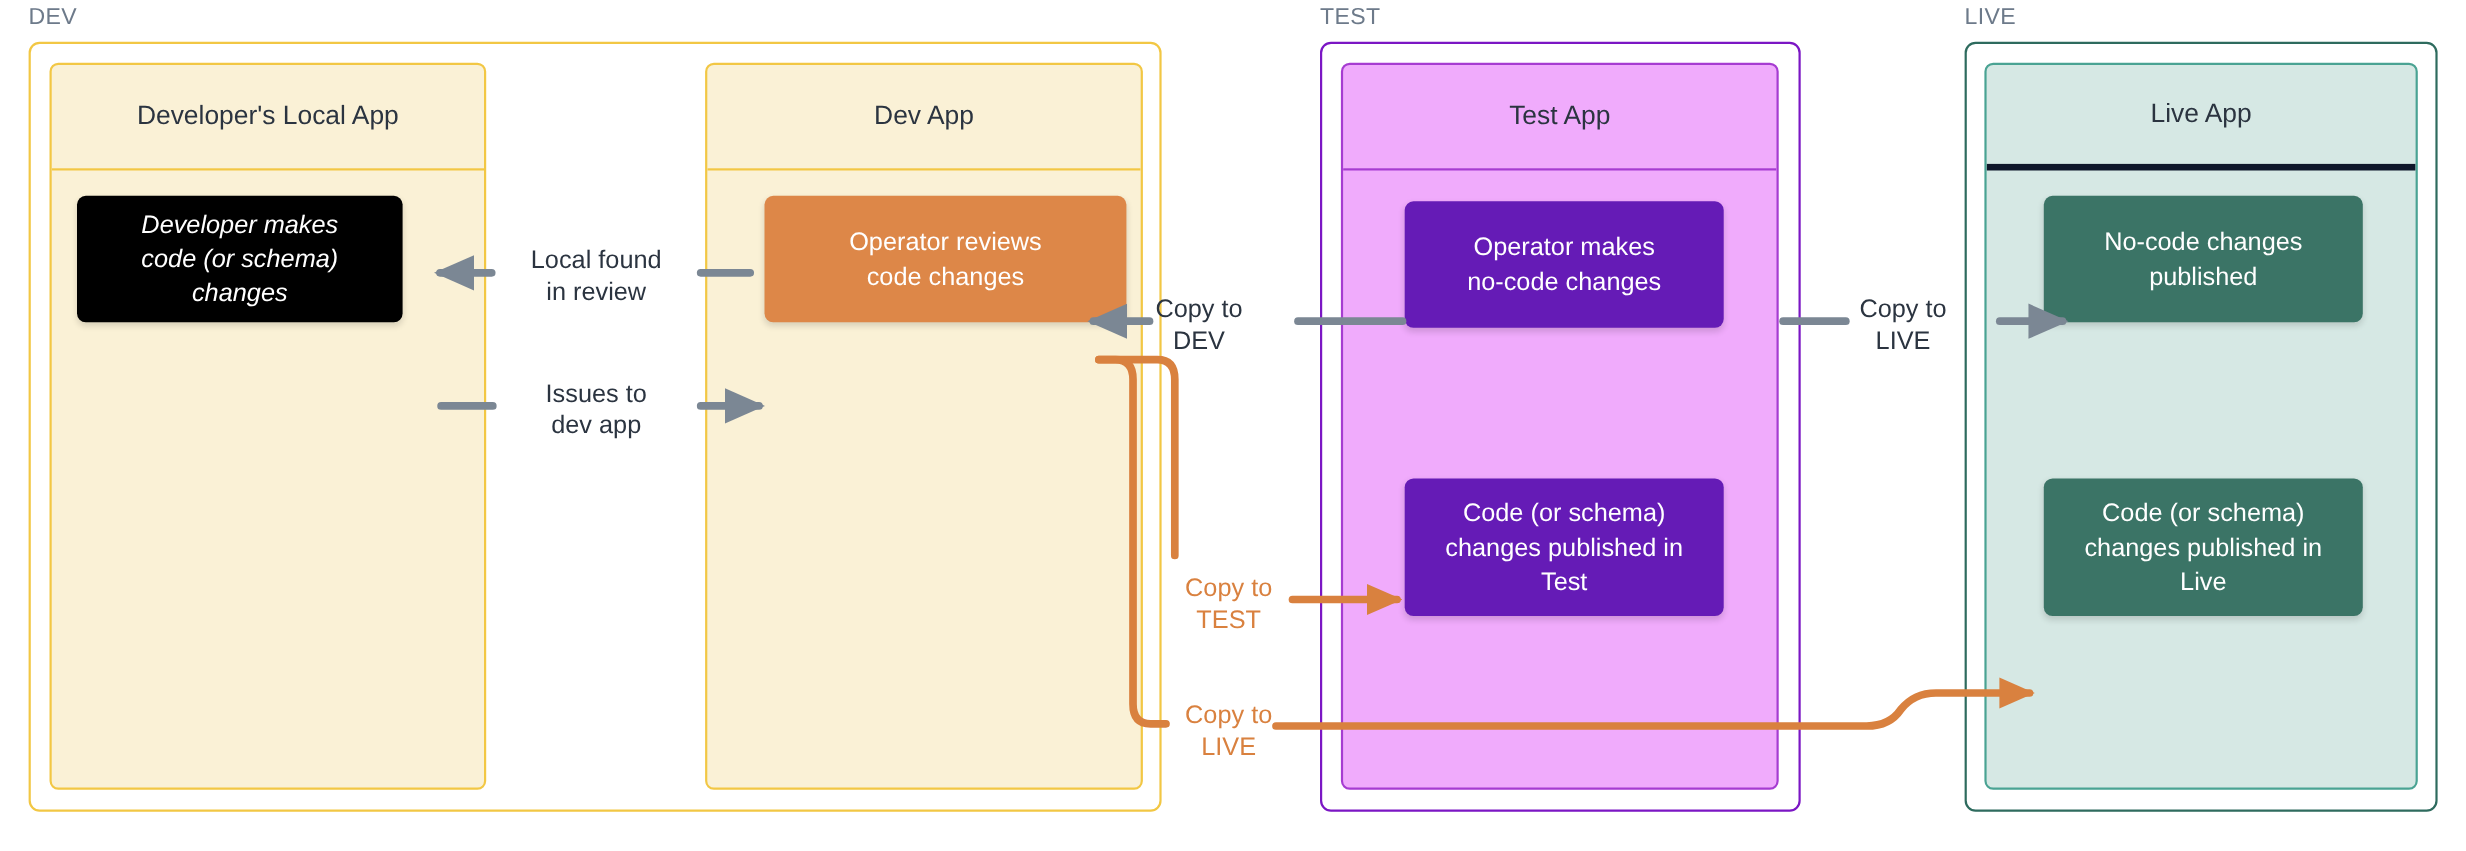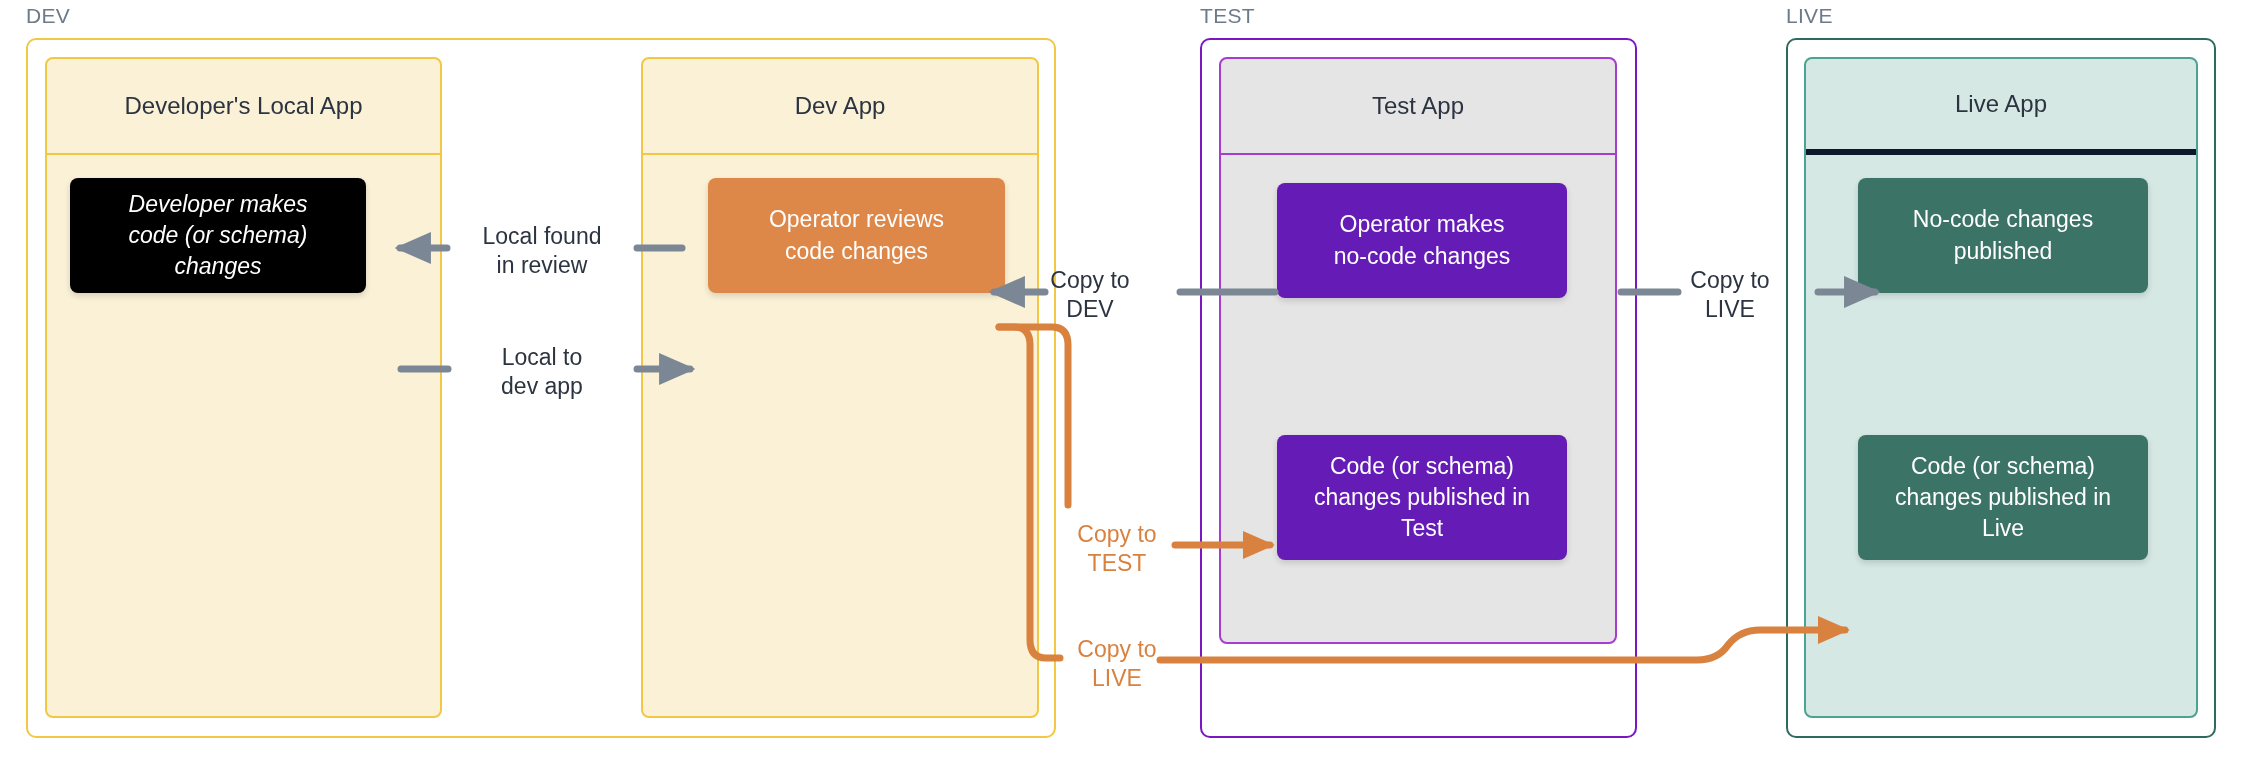--- a/index.html
+++ b/index.html
@@ -107,29 +107,29 @@
     <div class="app-panel-body">
       <div class="node" style="left:23px; top:23px; width:296px; height:115px; background:#000000;font-style:italic;">Developer makes
 code (or schema)
 changes</div>
     </div>
   </div>
 
   <div class="app-panel" style="left:641px; top:57px; width:398px; height:661px; border:2px solid #F2C744; background:#FAF1D6;">
     <div class="app-panel-header" style="border-bottom:2px solid #F2C744;">Dev App</div>
     <div class="app-panel-body">
-      <div class="node" style="left:65px; top:23px; width:297px; height:115px; background:#DD8748;">Operator reviews
+      <div class="node" style="left:52px; top:23px; width:329px; height:115px; background:#DD8748;">Operator reviews
 code changes</div>
     </div>
   </div>
 
   <div class="env-label" style="left:1200px; top:4px;">TEST</div>
   <div class="env-frame" style="left:1200px; top:38px; width:437px; height:700px; border:2.5px solid #7B16C4;"></div>
 
-  <div class="app-panel" style="left:1219px; top:57px; width:398px; height:587px; border:2px solid #A63CD1; background:#e5e5e5;">
+  <div class="app-panel" style="left:1219px; top:57px; width:398px; height:661px; border:2px solid #A63CD1; background:#f0abfc;">
     <div class="app-panel-header" style="border-bottom:2px solid #A63CD1;">Test App</div>
     <div class="app-panel-body">
       <div class="node" style="left:56px; top:28px; width:290px; height:115px; background:#651BB6;">Operator makes
 no-code changes</div>
       <div class="node" style="left:56px; top:280px; width:290px; height:125px; background:#651BB6;">Code (or schema)
 changes published in
 Test</div>
     </div>
   </div>
 
@@ -184,21 +184,21 @@
 
     <g>
       <path d="M 999 327 L 1014 327 Q 1030 327 1030 345 L 1030 640 Q 1030 658 1046 658 L 1060 658" fill="none" stroke="#D9813F" stroke-width="7" stroke-linecap="round"></path>
       <path d="M 1160 660 L 1697 660 Q 1718 660 1728 645 Q 1740 630 1760 630 L 1845 630" fill="none" stroke="#D9813F" stroke-width="7" stroke-linecap="round" marker-end="url(#arrow-orange-right)"></path>
     </g>
   </svg>
 
   <div class="edge-label" style="left:452px; top:222px; width:180px;">Local found
 in review</div>
 
-  <div class="edge-label" style="left:452px; top:343px; width:180px;">Local to
+  <div class="edge-label" style="left:452px; top:343px; width:180px;">Issues to
 dev app</div>
 
   <div class="edge-label" style="left:1000px; top:266px; width:180px;">Copy to
 DEV</div>
 
   <div class="edge-label" style="left:1640px; top:266px; width:180px;">Copy to
 LIVE</div>
 
   <div class="edge-label orange" style="left:1062px; top:520px; width:110px;">Copy to
 TEST</div>

